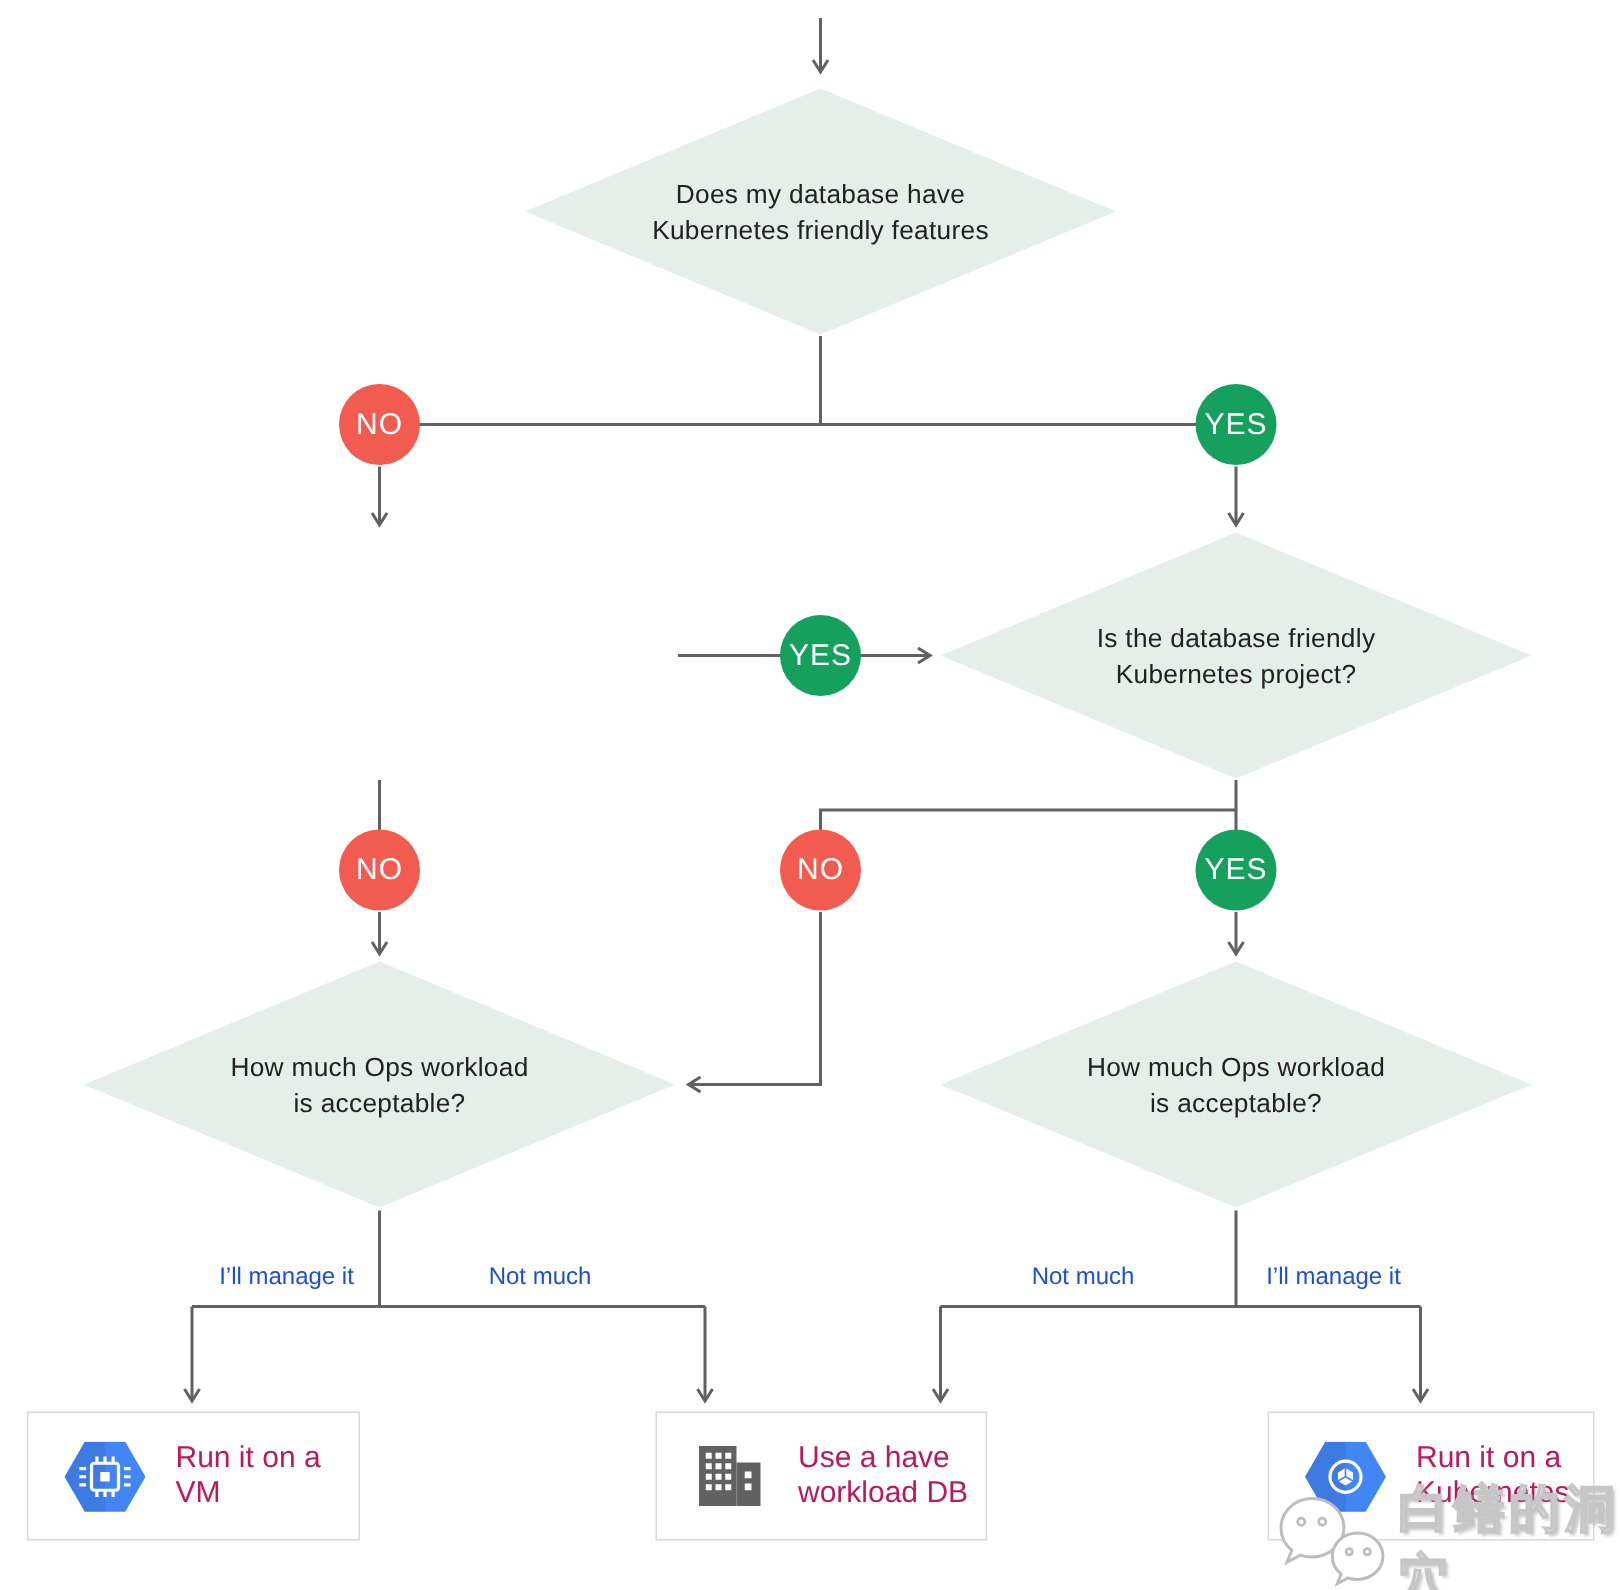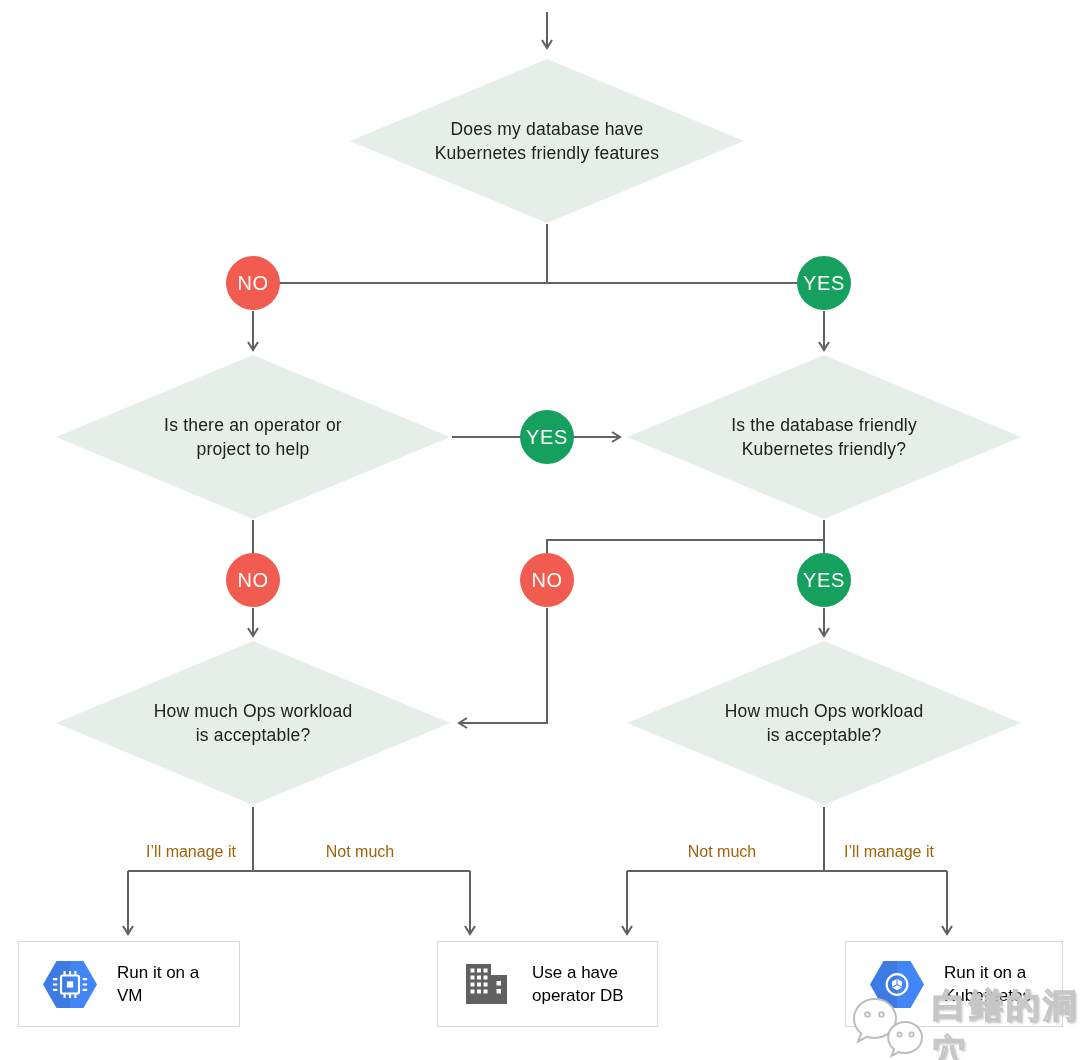--- a/index.html
+++ b/index.html
@@ -15,29 +15,29 @@
   }
   .dtext{font-size:17.5px;line-height:24px;color:#212121;letter-spacing:.2px;}
   .badge{
     position:absolute;width:54px;height:54px;border-radius:50%;
     display:flex;align-items:center;justify-content:center;
     color:#fff;font-size:20px;letter-spacing:.6px;z-index:2;
   }
   .badge.no{background:#f15b50;}
   .badge.yes{background:#16a05d;text-align:right;}
   .elabel{
-    position:absolute;top:843px;font-size:16px;color:#a16207;
+    position:absolute;top:843px;font-size:16px;color:#1d4ed8;
     transform:translateX(-50%);white-space:nowrap;z-index:1;
   }
   .obox{
     position:absolute;top:941px;height:86px;background:#fff;
     border:1px solid #d8d8d8;box-sizing:border-box;
     display:flex;align-items:center;gap:20px;padding-left:24px;z-index:1;
   }
-  .olabel{font-size:17px;line-height:23px;color:#000000;}
+  .olabel{font-size:20px;line-height:23px;color:#be185d;}
   .oicon{display:flex;align-items:center;}
   .watermark{position:absolute;left:850px;top:983px;display:flex;align-items:center;gap:6px;z-index:5;}
   .wm-text{
     font-size:34px;font-weight:bold;letter-spacing:3px;color:#ffffff;
     -webkit-text-stroke:1.2px #c6c6c6;
     text-shadow:2px 2px 2px rgba(160,160,160,.55);
     font-family:"Liberation Sans",sans-serif;
   }
 </style>
 </head>
@@ -72,31 +72,25 @@
     </g>
   </svg>
 
   <div class="diamond" style="left:350px;top:59px">
     <div class="dtext">
       <span>Does my database have</span><br>
       <span>Kubernetes friendly features</span>
     </div>
   </div>
 
-  <div class="diamond" style="left:56px;top:355px">
-    <div class="dtext">
-      <span>Is there an operator or</span><br>
-      <span>project to help</span>
-    </div>
-  </div>
 
   <div class="diamond" style="left:627px;top:355px">
     <div class="dtext">
       <span>Is the database friendly</span><br>
-      <span>Kubernetes friendly?</span>
+      <span>Kubernetes project?</span>
     </div>
   </div>
 
   <div class="diamond" style="left:56px;top:641px">
     <div class="dtext">
       <span>How much Ops workload</span><br>
       <span>is acceptable?</span>
     </div>
   </div>
 
@@ -158,21 +152,21 @@
           <rect x="8.5" y="28.5" width="4" height="4"></rect>
           <rect x="15" y="28.5" width="4" height="4"></rect>
           <rect x="21.5" y="28.5" width="4" height="4"></rect>
           <rect x="34.5" y="20" width="4.5" height="4.5"></rect>
           <rect x="34.5" y="28" width="4.5" height="4.5"></rect>
         </g>
       </svg>
     </span>
     <div class="olabel">
       <span>Use a have</span><br>
-      <span>operator DB</span>
+      <span>workload DB</span>
     </div>
   </div>
 
   <div class="obox" style="left:845px;width:218px">
     <span class="oicon">
       <svg width="54" height="47" viewBox="0 0 60 52">
         <polygon points="15,0 45,0 60,26 45,52 15,52 0,26" fill="#4285f4"></polygon>
         <polygon points="15,0 0,26 15,52 30,52 30,0" fill="#000" opacity="0.07"></polygon>
         <circle cx="30" cy="26" r="11.5" fill="none" stroke="#ffffff" stroke-width="2.4"></circle>
         <polygon points="30,19.5 35.6,22.8 35.6,29.2 30,32.5 24.4,29.2 24.4,22.8" fill="#ffffff"></polygon>

